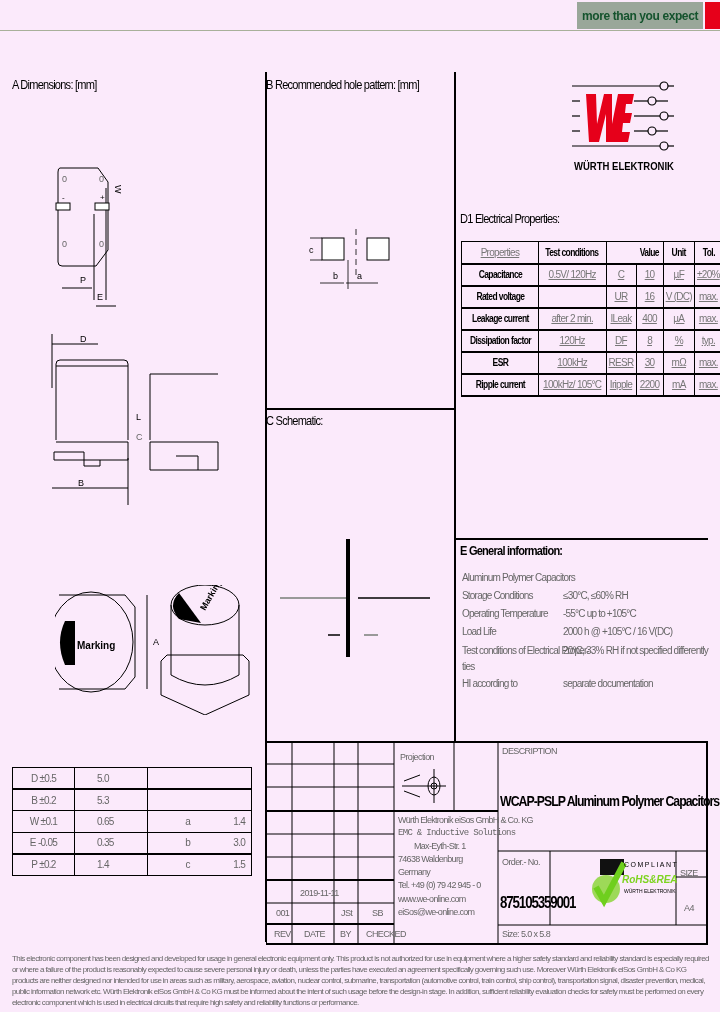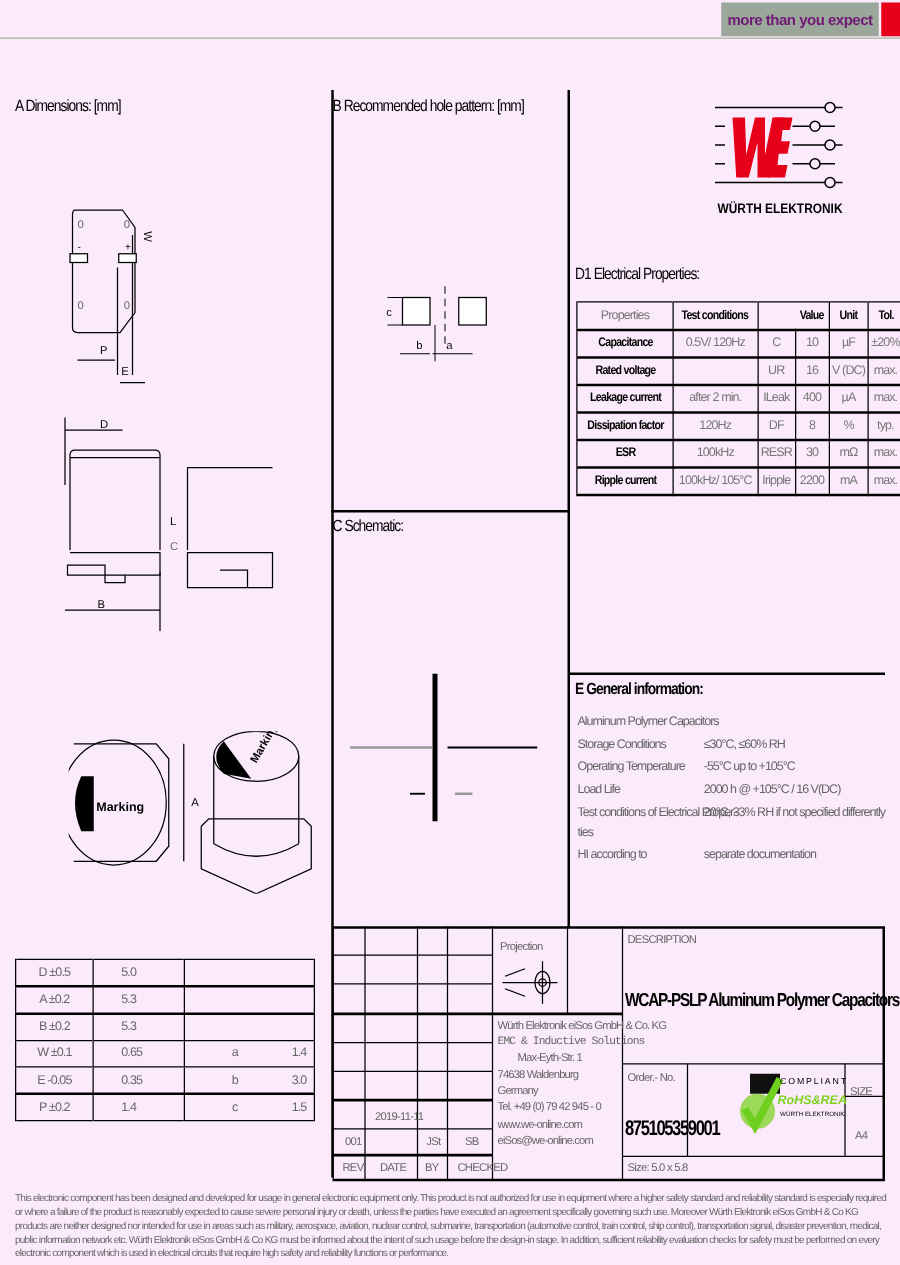--- a/index.html
+++ b/index.html
@@ -1,35 +1,35 @@
 <!DOCTYPE html>
 <html><head>
 <meta charset="utf-8">
 <style>
   * { box-sizing: border-box; margin: 0; padding: 0; }
   html, body { width: 720px; height: 1012px; background: #fbeafb; overflow: hidden; }
   body { position: relative; font-family: "Liberation Sans", sans-serif; color: #000; }
 
   .abs { position: absolute; }
-  .slogan-bar { left: 577px; top: 2px; width: 126px; height: 27px; background: #9aa79a; color: #701a75;
+  .slogan-bar { left: 577px; top: 2px; width: 126px; height: 27px; background: #9aa79a; color: #14532d;
     font-weight: bold; font-size: 12px; display: flex; align-items: center; justify-content: center; letter-spacing: -0.4px; }
   .red-tab { left: 705px; top: 2px; width: 15px; height: 27px; background: #e6001a; }
   .top-rule { left: 0; top: 30px; width: 720px; height: 1px; background: #a8b09a; }
 
   .section-title { font-size: 13px; letter-spacing: -0.9px; transform: scaleX(0.85); transform-origin: left; white-space: nowrap; }
   .vline { width: 1.5px; background: #000; }
   .hline { height: 2px; background: #000; }
 
   
   table.elec { position: absolute; left: 461px; top: 241px; width: 246px; border-collapse: collapse; font-size: 10px; }
   table.elec td { height: 22px; border-left: 1px solid #000; border-right: 1px solid #000; text-align: center; letter-spacing: -0.7px; white-space: nowrap; padding: 0 2px; }
   table.elec tr { border-bottom: 2px solid #000; }
   table.elec tr:first-child { border-top: 1px solid #000; }
   table.elec tr:last-child { border-bottom: 2px solid #000; }
-  table.elec td.gray { color: #777; font-weight: normal; }
+  table.elec td.gray { color: #777; font-weight: normal; text-decoration: underline; }
   table.elec td.bold { font-weight: bold; transform: scaleX(0.85); }
 
   
   table.dims { position: absolute; left: 12px; top: 767px; width: 240px; border-collapse: collapse; font-size: 10px; }
   table.dims td { height: 21.5px; border-right: 1px solid #000; text-align: center; letter-spacing: -0.7px; }
   table.dims td:first-child { border-left: 1px solid #000; width: 62px; }
   table.dims td:nth-child(2) { width: 73px; text-align: left; padding-left: 22px; }
   table.dims td:nth-child(3) { width: 80px; border-right: none; }
   table.dims tr { border-bottom: 1px solid #000; }
   table.dims tr.thick { border-bottom: 2px solid #000; }
@@ -245,26 +245,20 @@
 <div class="gen-val" style="top:678px;">separate documentation</div>
 
 <table class="dims">
   <tbody>
   <tr class="thick">
         <td class="muted">D ±0.5</td>
         <td class="muted">5.0</td>
         <td></td>
         <td></td>
       </tr>
-  <tr class="thick">
-        <td class="muted">A ±0.2</td>
-        <td class="muted">5.3</td>
-        <td></td>
-        <td></td>
-      </tr>
   <tr>
         <td class="muted">B ±0.2</td>
         <td class="muted">5.3</td>
         <td></td>
         <td></td>
       </tr>
   <tr>
         <td class="muted">W ±0.1</td>
         <td class="muted">0.65</td>
         <td class="muted">a</td>

